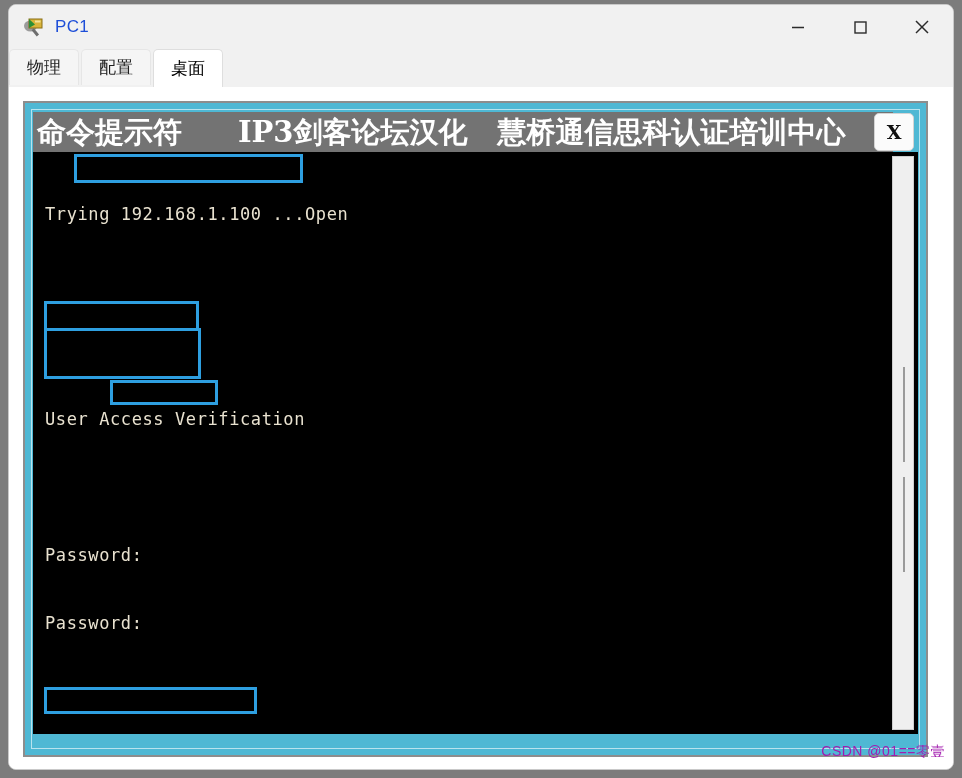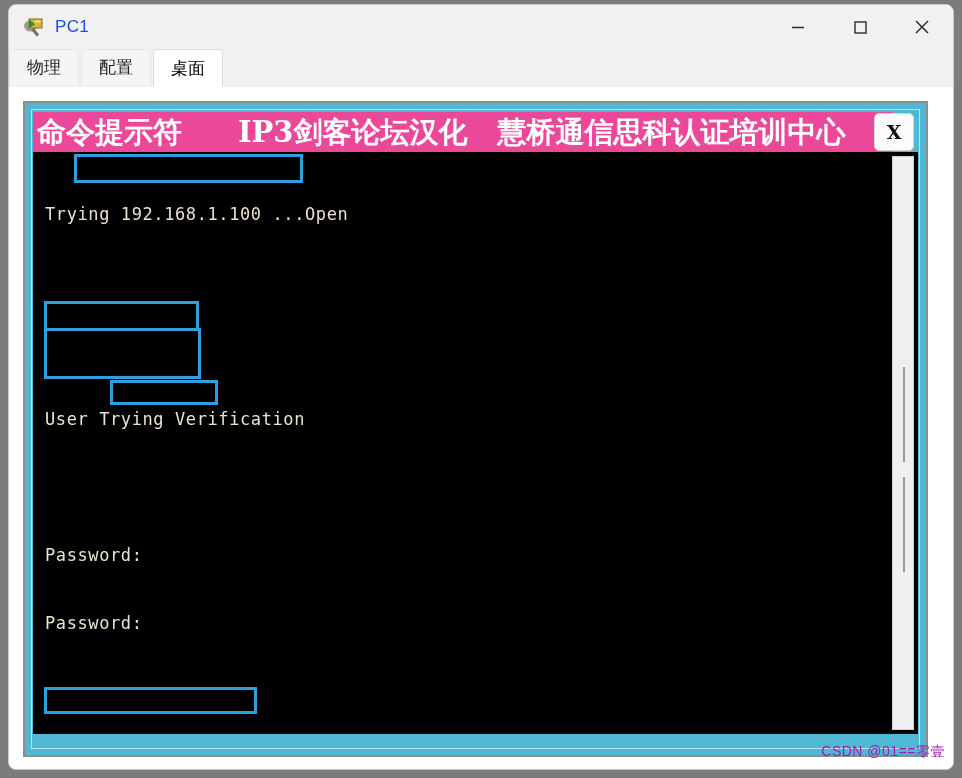--- a/index.html
+++ b/index.html
@@ -138,21 +138,21 @@
     pointer-events: none;
   }
 
   
   #terminal-titlebar {
     position: absolute;
     left: 8px;
     top: 9px;
     width: 860px;
     height: 40px;
-    background: #ec4899;
+    background: #737373;
     display: flex;
     align-items: flex-start;
     box-sizing: border-box;
     overflow: hidden;
   }
   .term-title-seg {
     color: #ffffff;
     font-size: 29px;
     line-height: 40px;
     font-weight: bold;
@@ -313,21 +313,21 @@
         <span class="term-title-seg" id="term-title-2">IP3剑客论坛汉化</span>
         <span class="term-title-seg" id="term-title-3">慧桥通信思科认证培训中心</span>
       </div>
       <div id="term-close-btn">X</div>
 
       <div id="console">
         <div id="console-text">
           <div class="cline">Trying 192.168.1.100 ...Open</div>
           <div class="cline"></div>
           <div class="cline"></div>
-          <div class="cline">User Trying Verification</div>
+          <div class="cline">User Access Verification</div>
           <div class="cline"></div>
           <div class="cline">Password:</div>
           <div class="cline">Password:</div>
           
           
           
           
           
           
           

